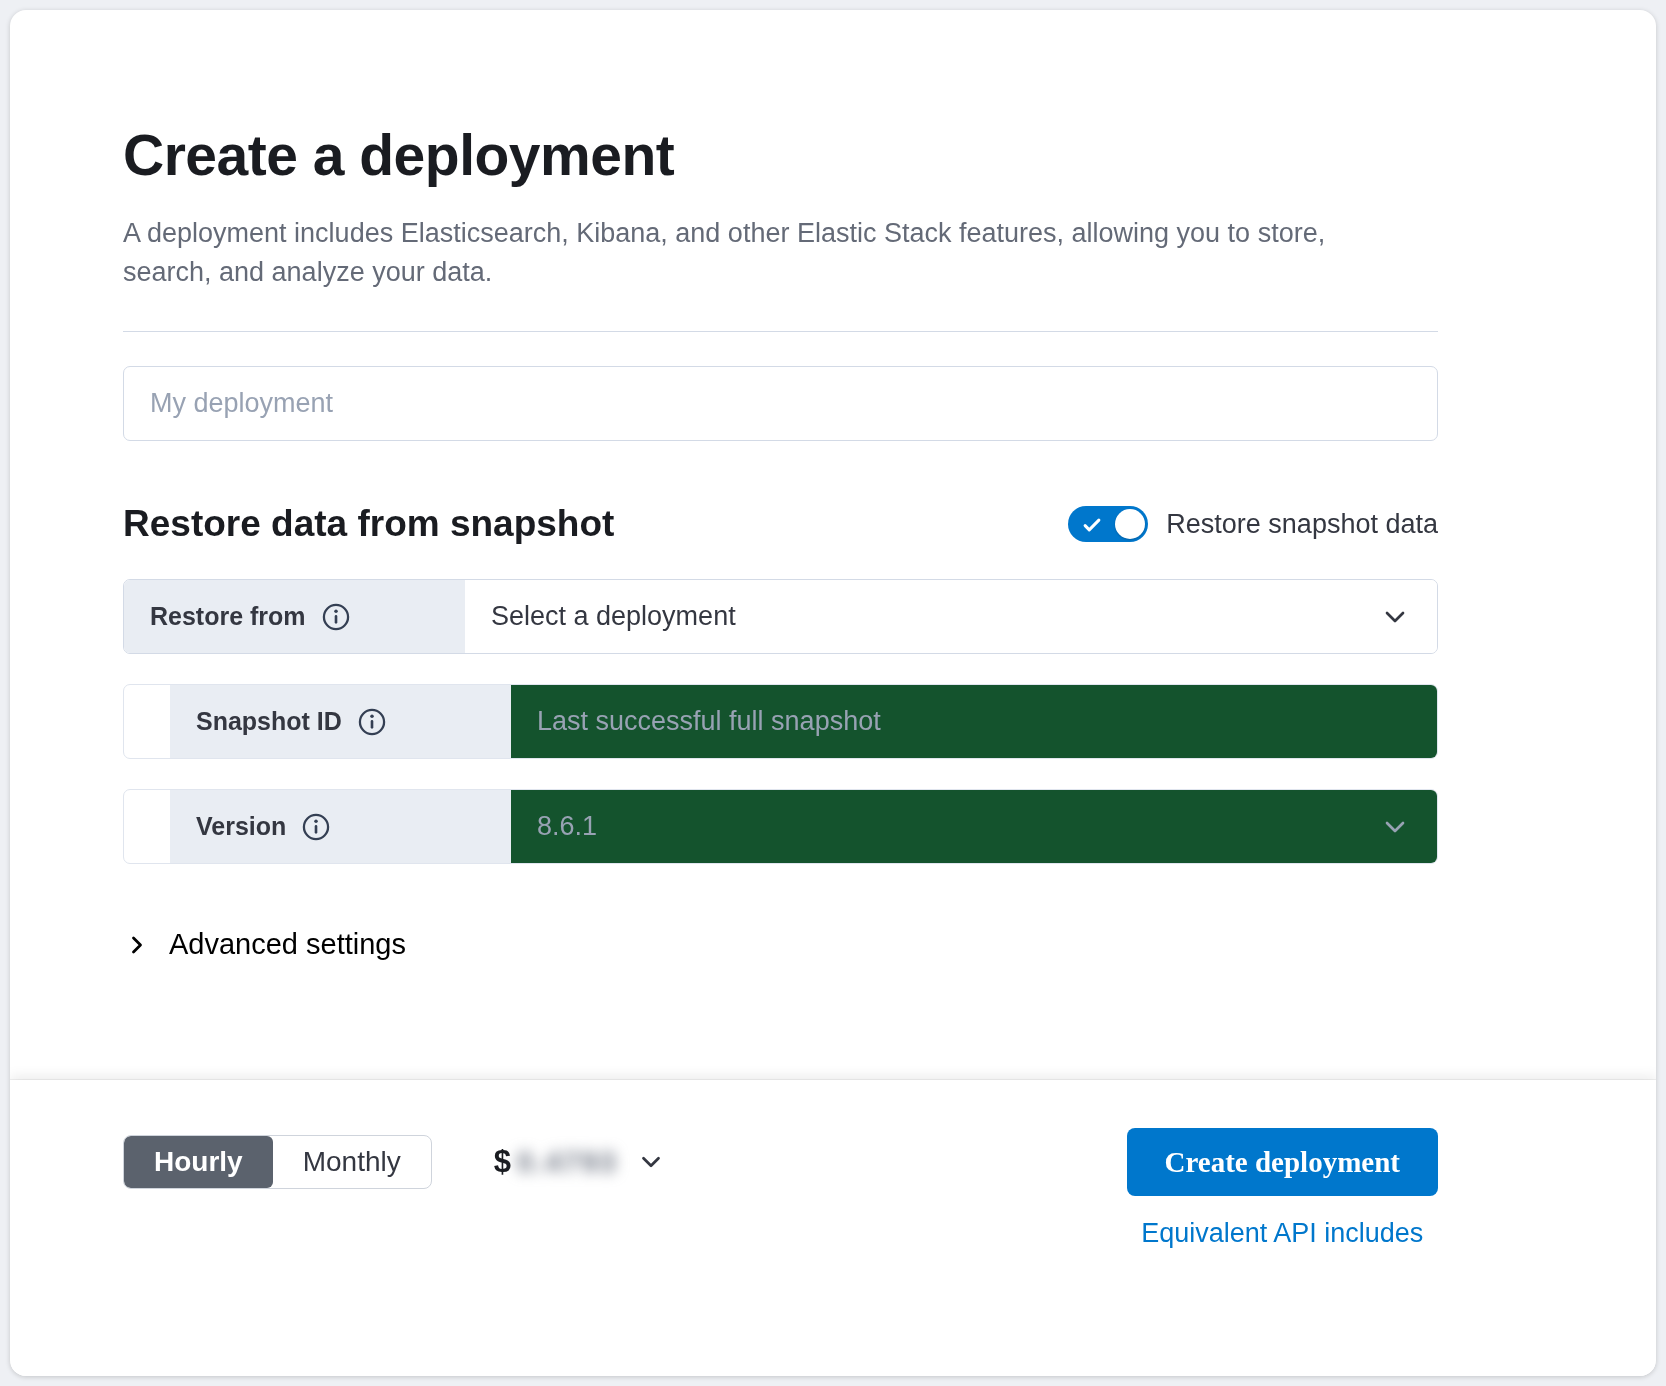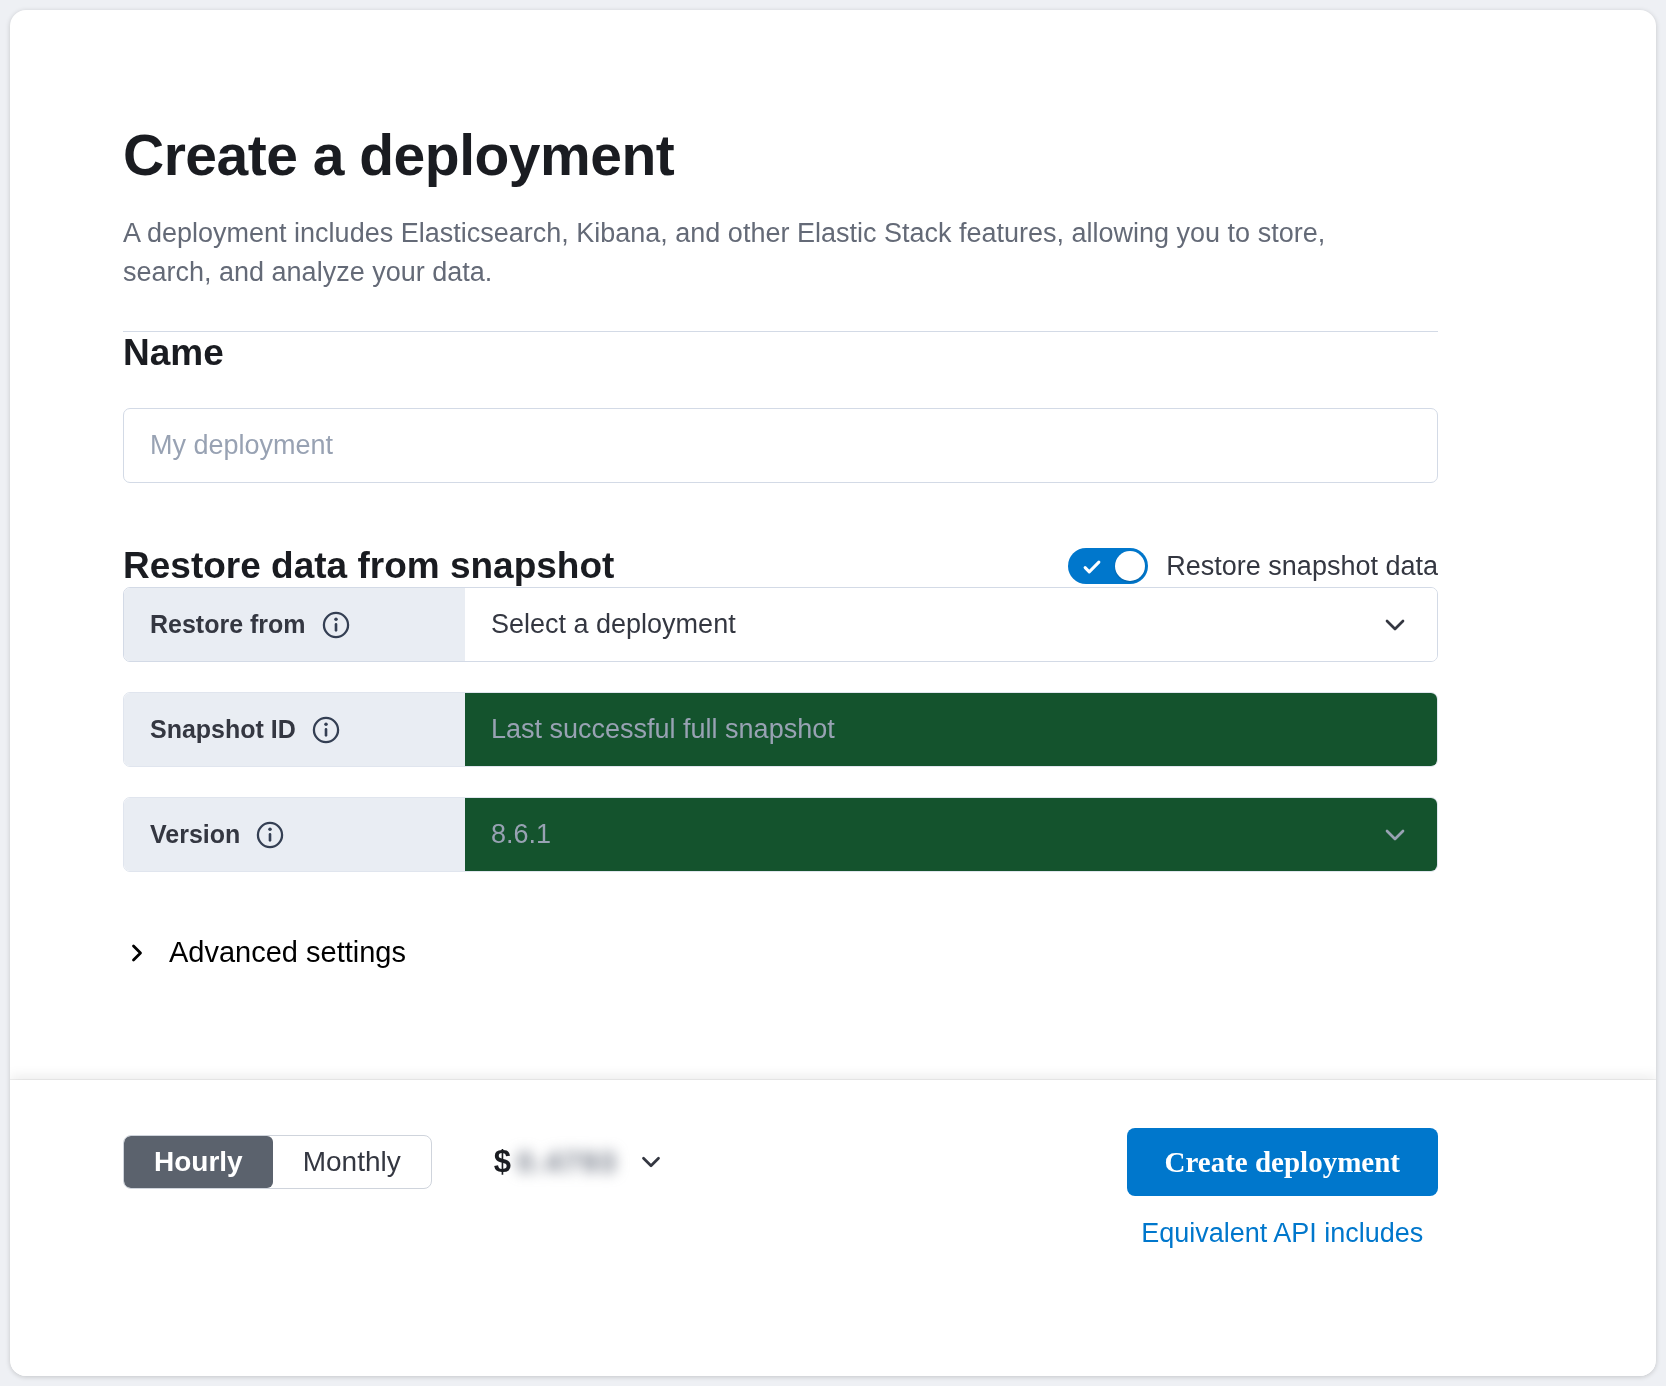--- a/index.html
+++ b/index.html
@@ -93,23 +93,23 @@
   }
   .toggle-label { font-size: 27px; color: #343741; }
 
   .form-row {
     display: flex;
     height: 75px;
     border-radius: 7px;
     overflow: hidden;
     border: 1px solid #d3dae6;
   }
-  .form-row.first { }
+  .form-row.first { margin-top: 34px; }
   .form-row + .form-row { margin-top: 30px; }
-  .form-row.disabled-row { border-color: #e0e5ee; }
+  .form-row.disabled-row { border-color: #e0e5ee; padding-left: 46px; }
   .row-label {
     width: 341px; flex: none;
     background: #e9edf3;
     display: flex; align-items: center; gap: 16px;
     padding: 0 26px;
     font-size: 25px; font-weight: 700; color: #343741;
   }
   .info-icon { color: #343f53; display: inline-flex; }
   .row-control {
     flex: 1;
@@ -196,21 +196,20 @@
 
 <div class="card">
 
   <div class="main">
     <div class="content">
 
       <h1 class="page-title">Create a deployment</h1>
       <div class="subtitle">A deployment includes Elasticsearch, Kibana, and other Elastic Stack features, allowing you to store, search, and analyze your data.</div>
       <div class="divider"></div>
 
-      <h2 class="section-heading name-heading">Name</h2>
       <input class="text-input" type="text" placeholder="My deployment" style="">
 
       <div class="restore-header">
         <h2 class="section-heading">Restore data from snapshot</h2>
         <div class="toggle-wrap">
           <div class="switch">
             <span class="check">
               <svg width="22" height="22" viewBox="0 0 16 16">
                   <path d="M3 8.5l3 3 7-7" stroke="#fff" stroke-width="2.2" fill="none" stroke-linecap="round" stroke-linejoin="round"></path>
                 </svg>

